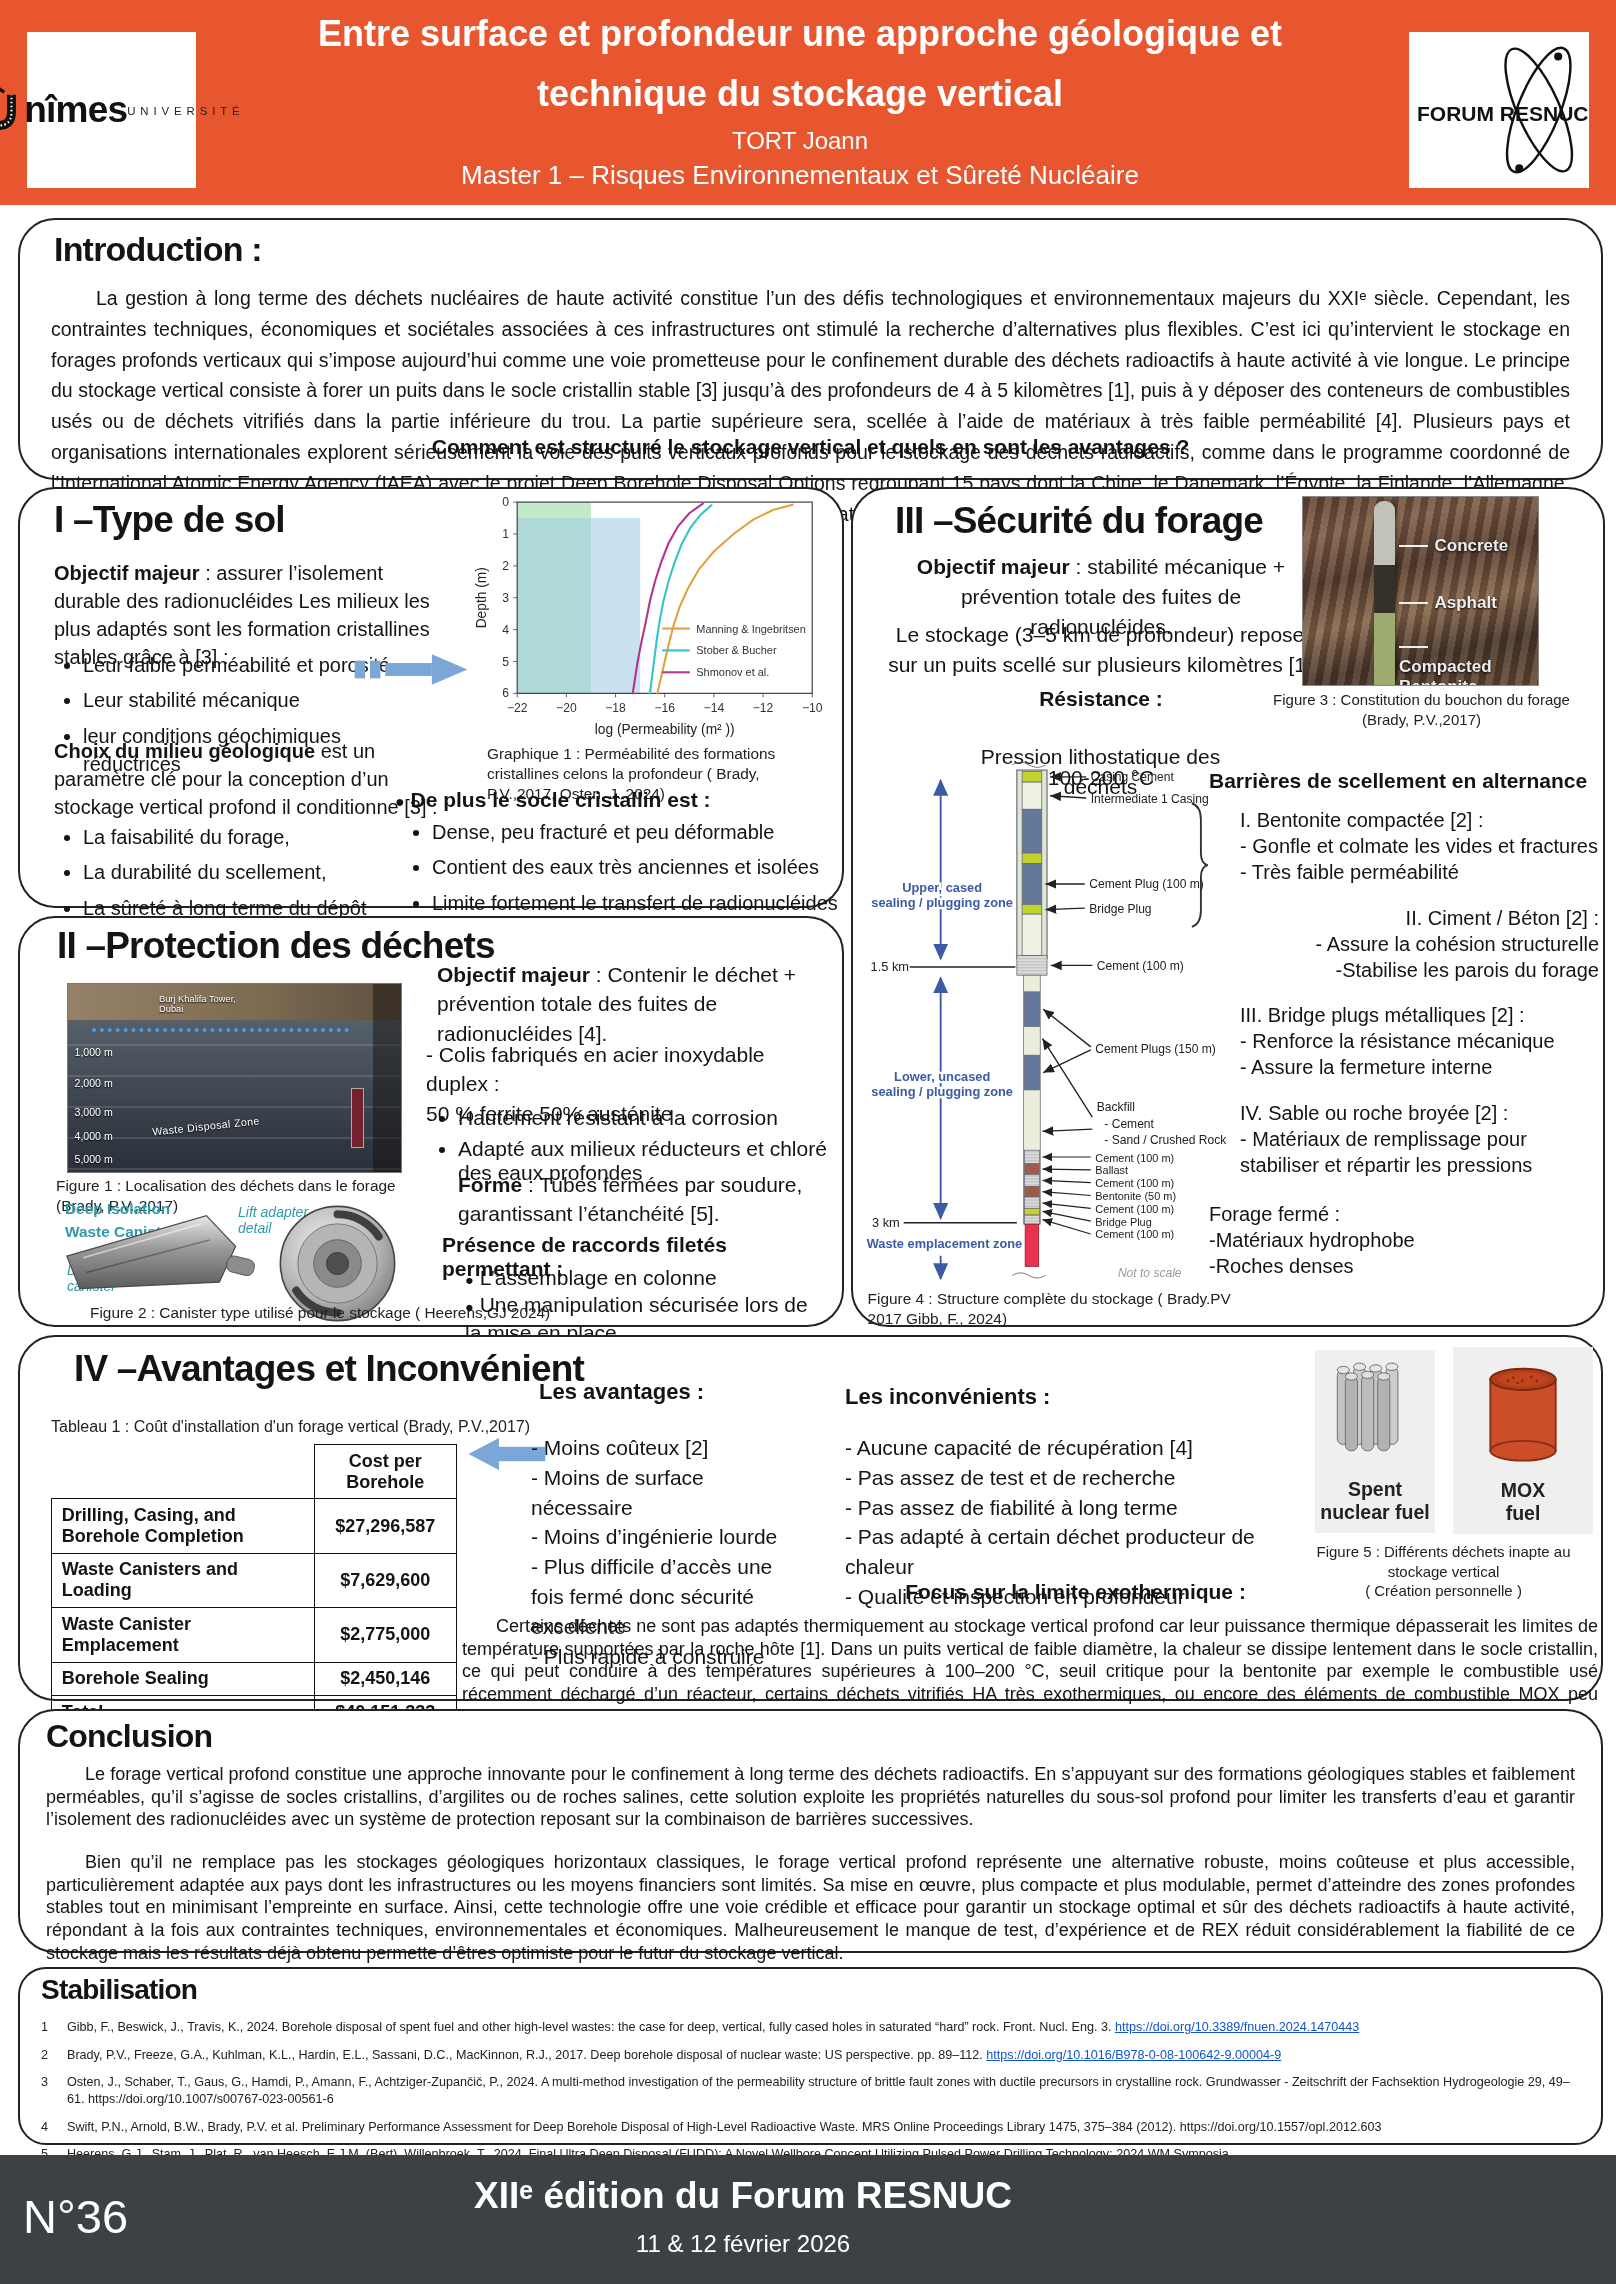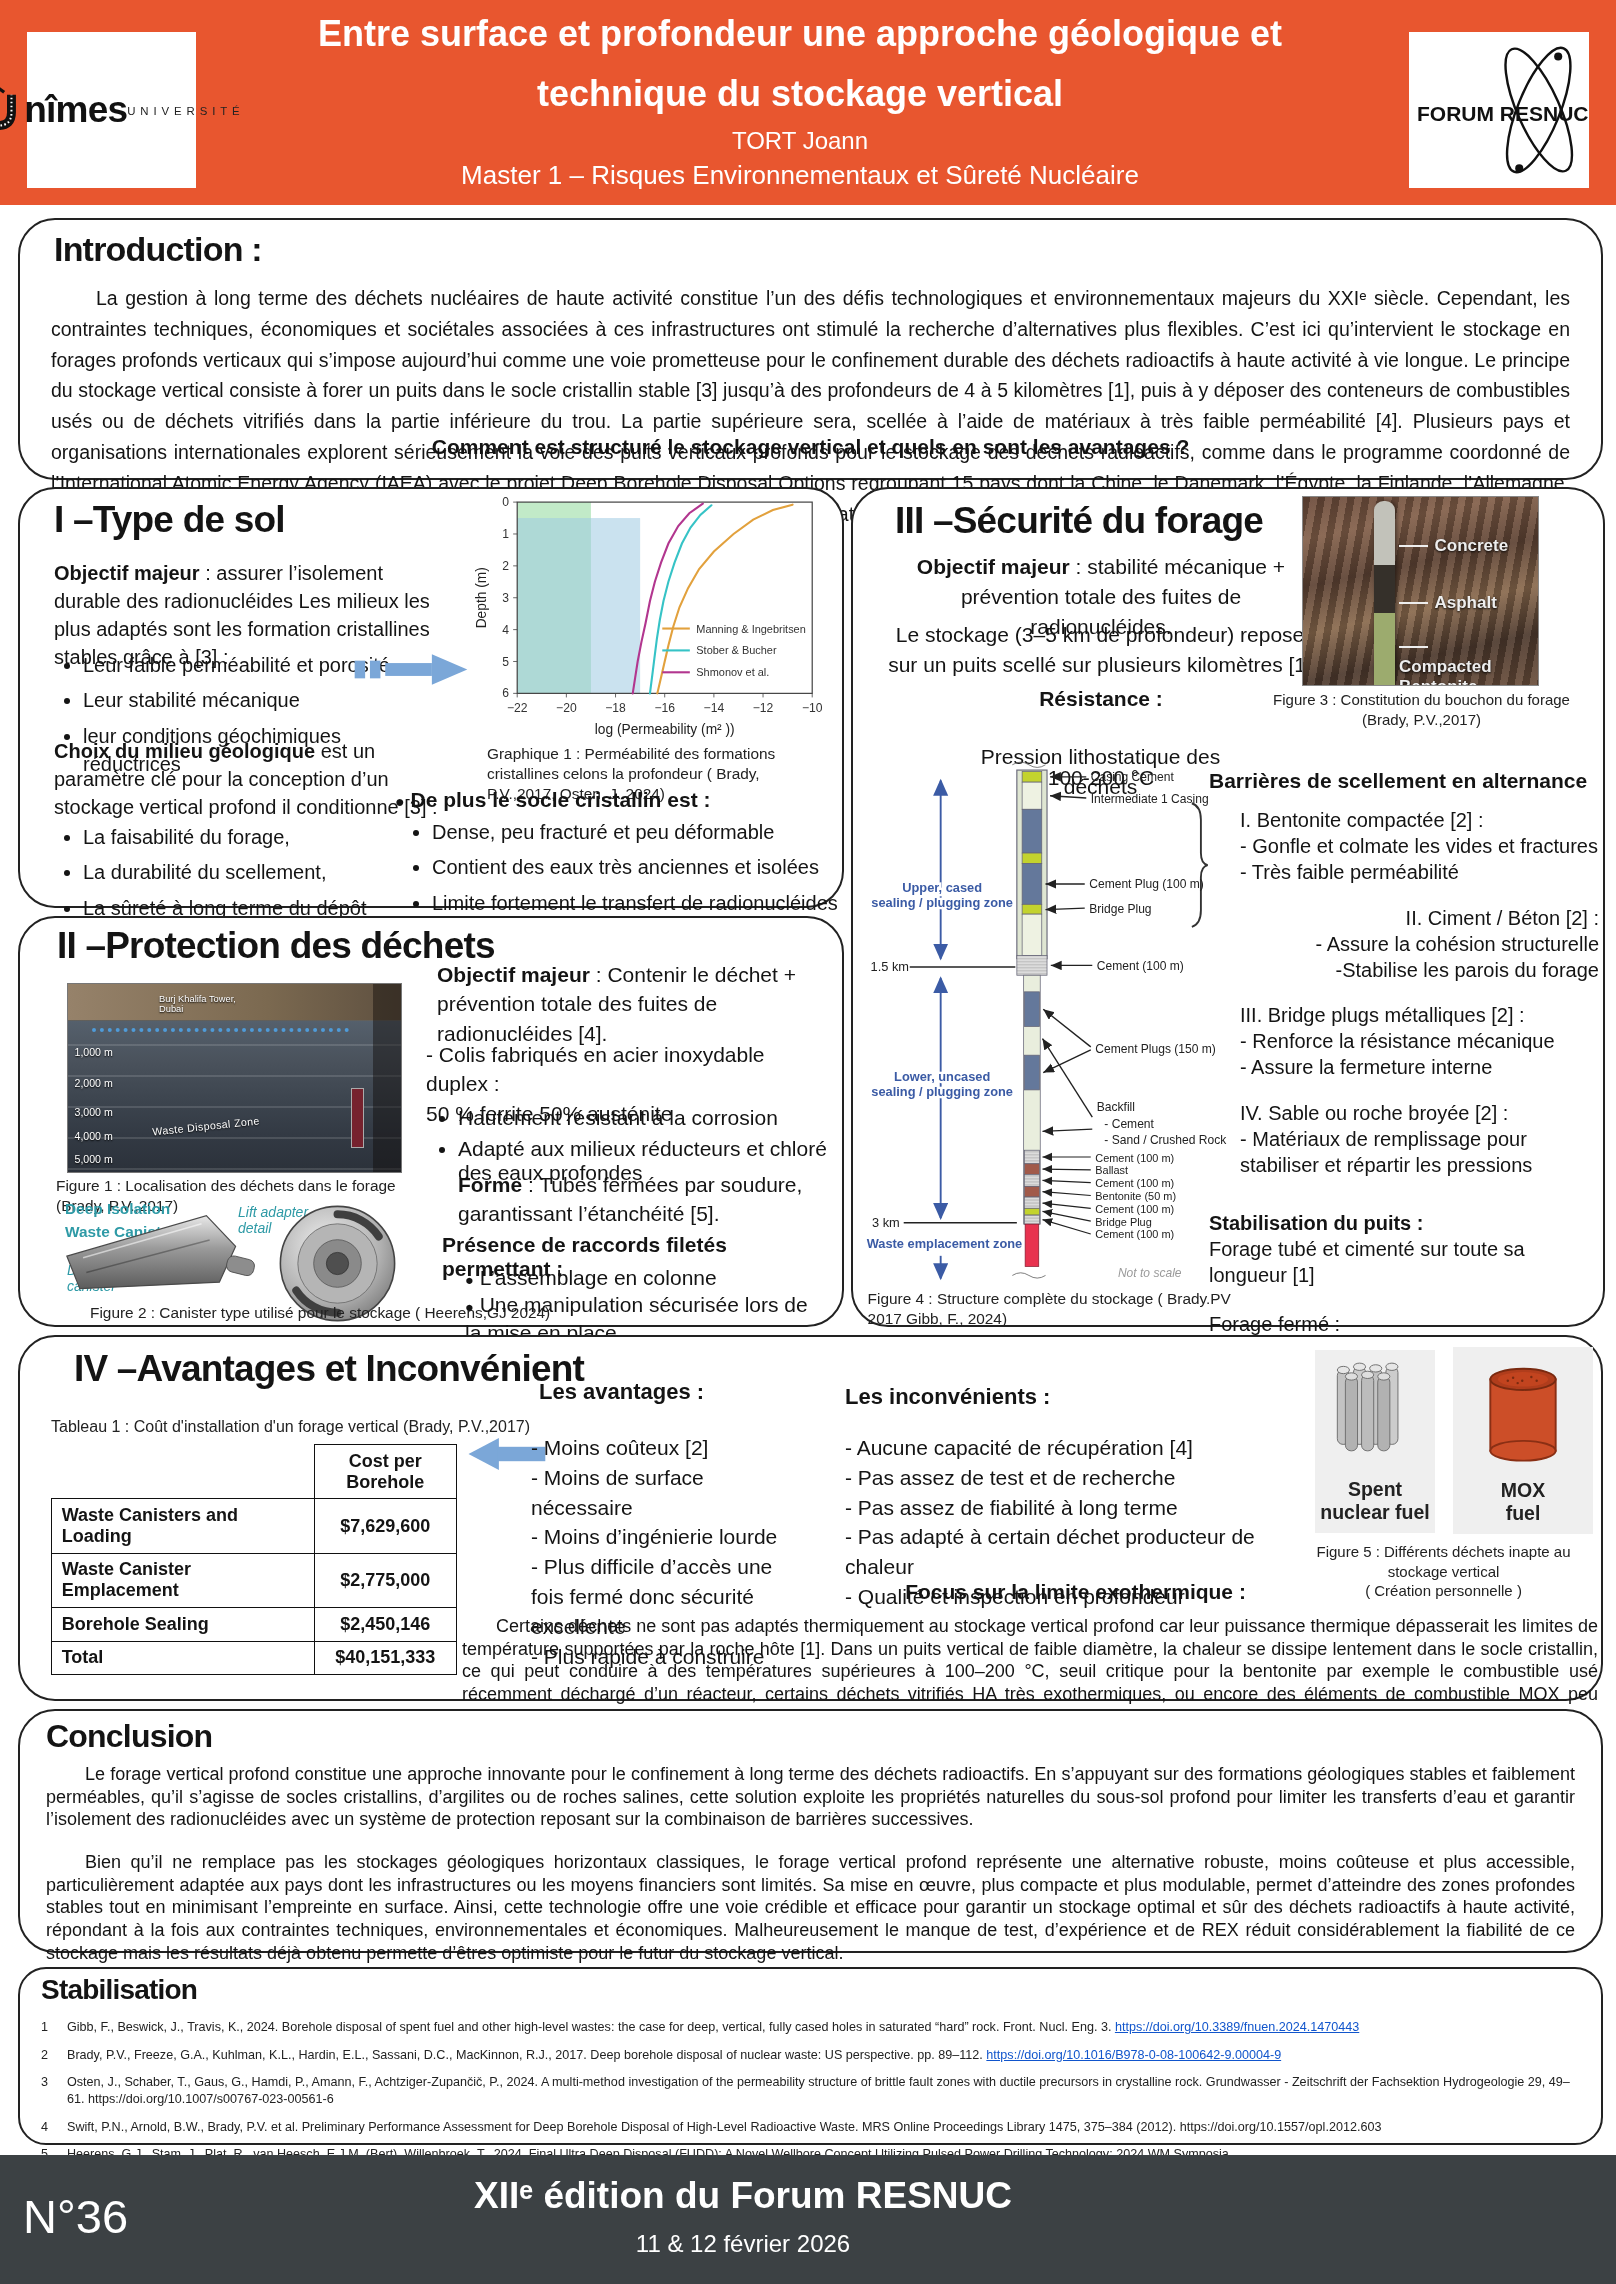--- a/index.html
+++ b/index.html
@@ -335,24 +335,20 @@
       </div>
       <div style="margin-top:19.5px;margin-left:31px;">
         <div>III. Bridge plugs métalliques [2] :</div>
         <div>- Renforce la résistance mécanique</div>
         <div>- Assure la fermeture interne</div>
       </div>
       <div style="margin-top:19.5px;margin-left:31px;">
         <div>IV. Sable ou roche broyée [2] :</div>
         <div>- Matériaux de remplissage pour stabiliser et répartir les pressions</div>
       </div>
-      <div style="margin-top:32px;">
-        <div class="b">Stabilisation du puits :</div>
-        <div>Forage tubé et cimenté sur toute sa longueur [1]</div>
-      </div>
       <div style="margin-top:23px;">
         <div>Forage fermé :</div>
         <div>-Matériaux hydrophobe</div>
         <div>-Roches denses</div>
       </div>
     </div>
   </div>
 
   <div class="panel" style="left:18px;top:916px;width:822px;height:407px;">
     <div class="abs stitle" style="left:37px;top:6.5px;">II –Protection des déchets</div>
@@ -431,20 +427,24 @@
     <div class="abs cap" style="left:31px;top:80px;font-size:16px;">Tableau 1 : Coût d'installation d'un forage vertical (Brady, P.V.,2017)</div>
 
     <div class="abs" style="left:31px;top:107px;">
       <table class="cost">
         <tbody>
             <tr>
           <th class="empty"></th>
           <th class="val">Cost per Borehole</th>
         </tr>
         <tr>
+          <td>Drilling, Casing, and Borehole Completion</td>
+          <td class="val">$27,296,587</td>
+        </tr>
+        <tr>
           <td>Waste Canisters and Loading</td>
           <td class="val">$7,629,600</td>
         </tr>
         <tr>
           <td>Waste Canister Emplacement</td>
           <td class="val">$2,775,000</td>
         </tr>
         <tr>
           <td>Borehole Sealing</td>
           <td class="val">$2,450,146</td>

